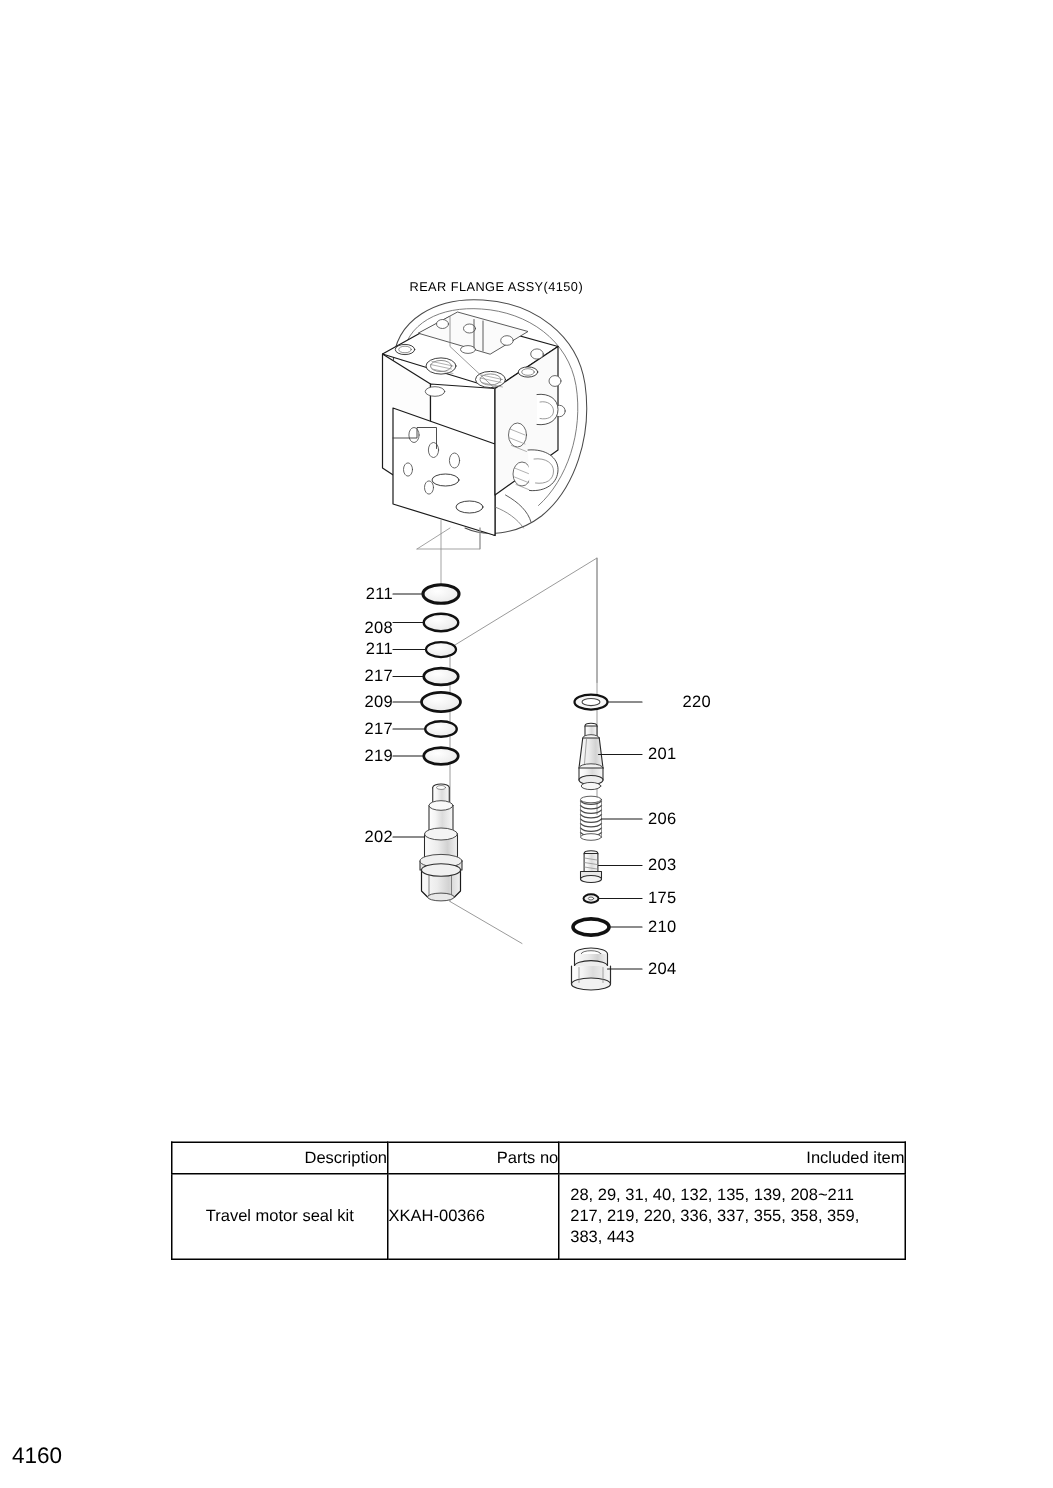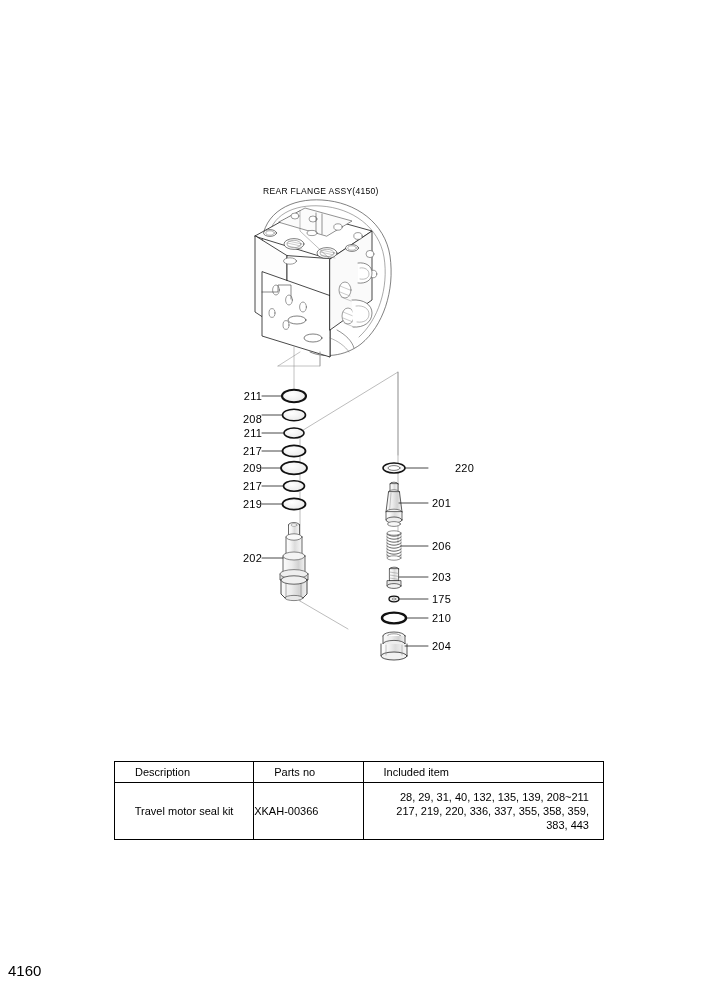--- a/index.html
+++ b/index.html
@@ -31,21 +31,21 @@
     width: 702px;
     text-align: center;
     font-size: 20px;
     letter-spacing: 0.3px;
     color: #000;
   }
 
   
   .assy-caption {
     position: absolute;
-    left: 263px;
+    left: 273px;
     top: 186px;
     font-size: 8.5px;
     letter-spacing: 0.3px;
     white-space: nowrap;
     text-align: right;
   }
 
   
   .drawing {
     position: absolute;
@@ -79,37 +79,36 @@
   }
   .kit-table th,
   .kit-table td {
     border: 1px solid #000;
     padding: 0;
     font-weight: normal;
     vertical-align: middle;
   }
   .kit-table th {
     height: 20px;
-    text-align: left;
+    text-align: right;
     font-size: 11px;
-    padding-left: 20px;
   }
   .col-desc { width: 144px; }
   .col-partno { width: 114px; }
   .col-included { width: 230px; }
 
   .kit-table td.cell-desc {
     height: 56px;
     text-align: center;
   }
   .kit-table td.cell-partno {
     text-align: left;
   }
   .kit-table td.cell-included {
-    text-align: right;
+    text-align: left;
     padding: 5px 14px 5px 7px;
     line-height: 14px;
   }
   .inc-line { display: block; white-space: nowrap; }
 
   
   .page-number {
     position: absolute;
     left: 8px;
     top: 962px;

